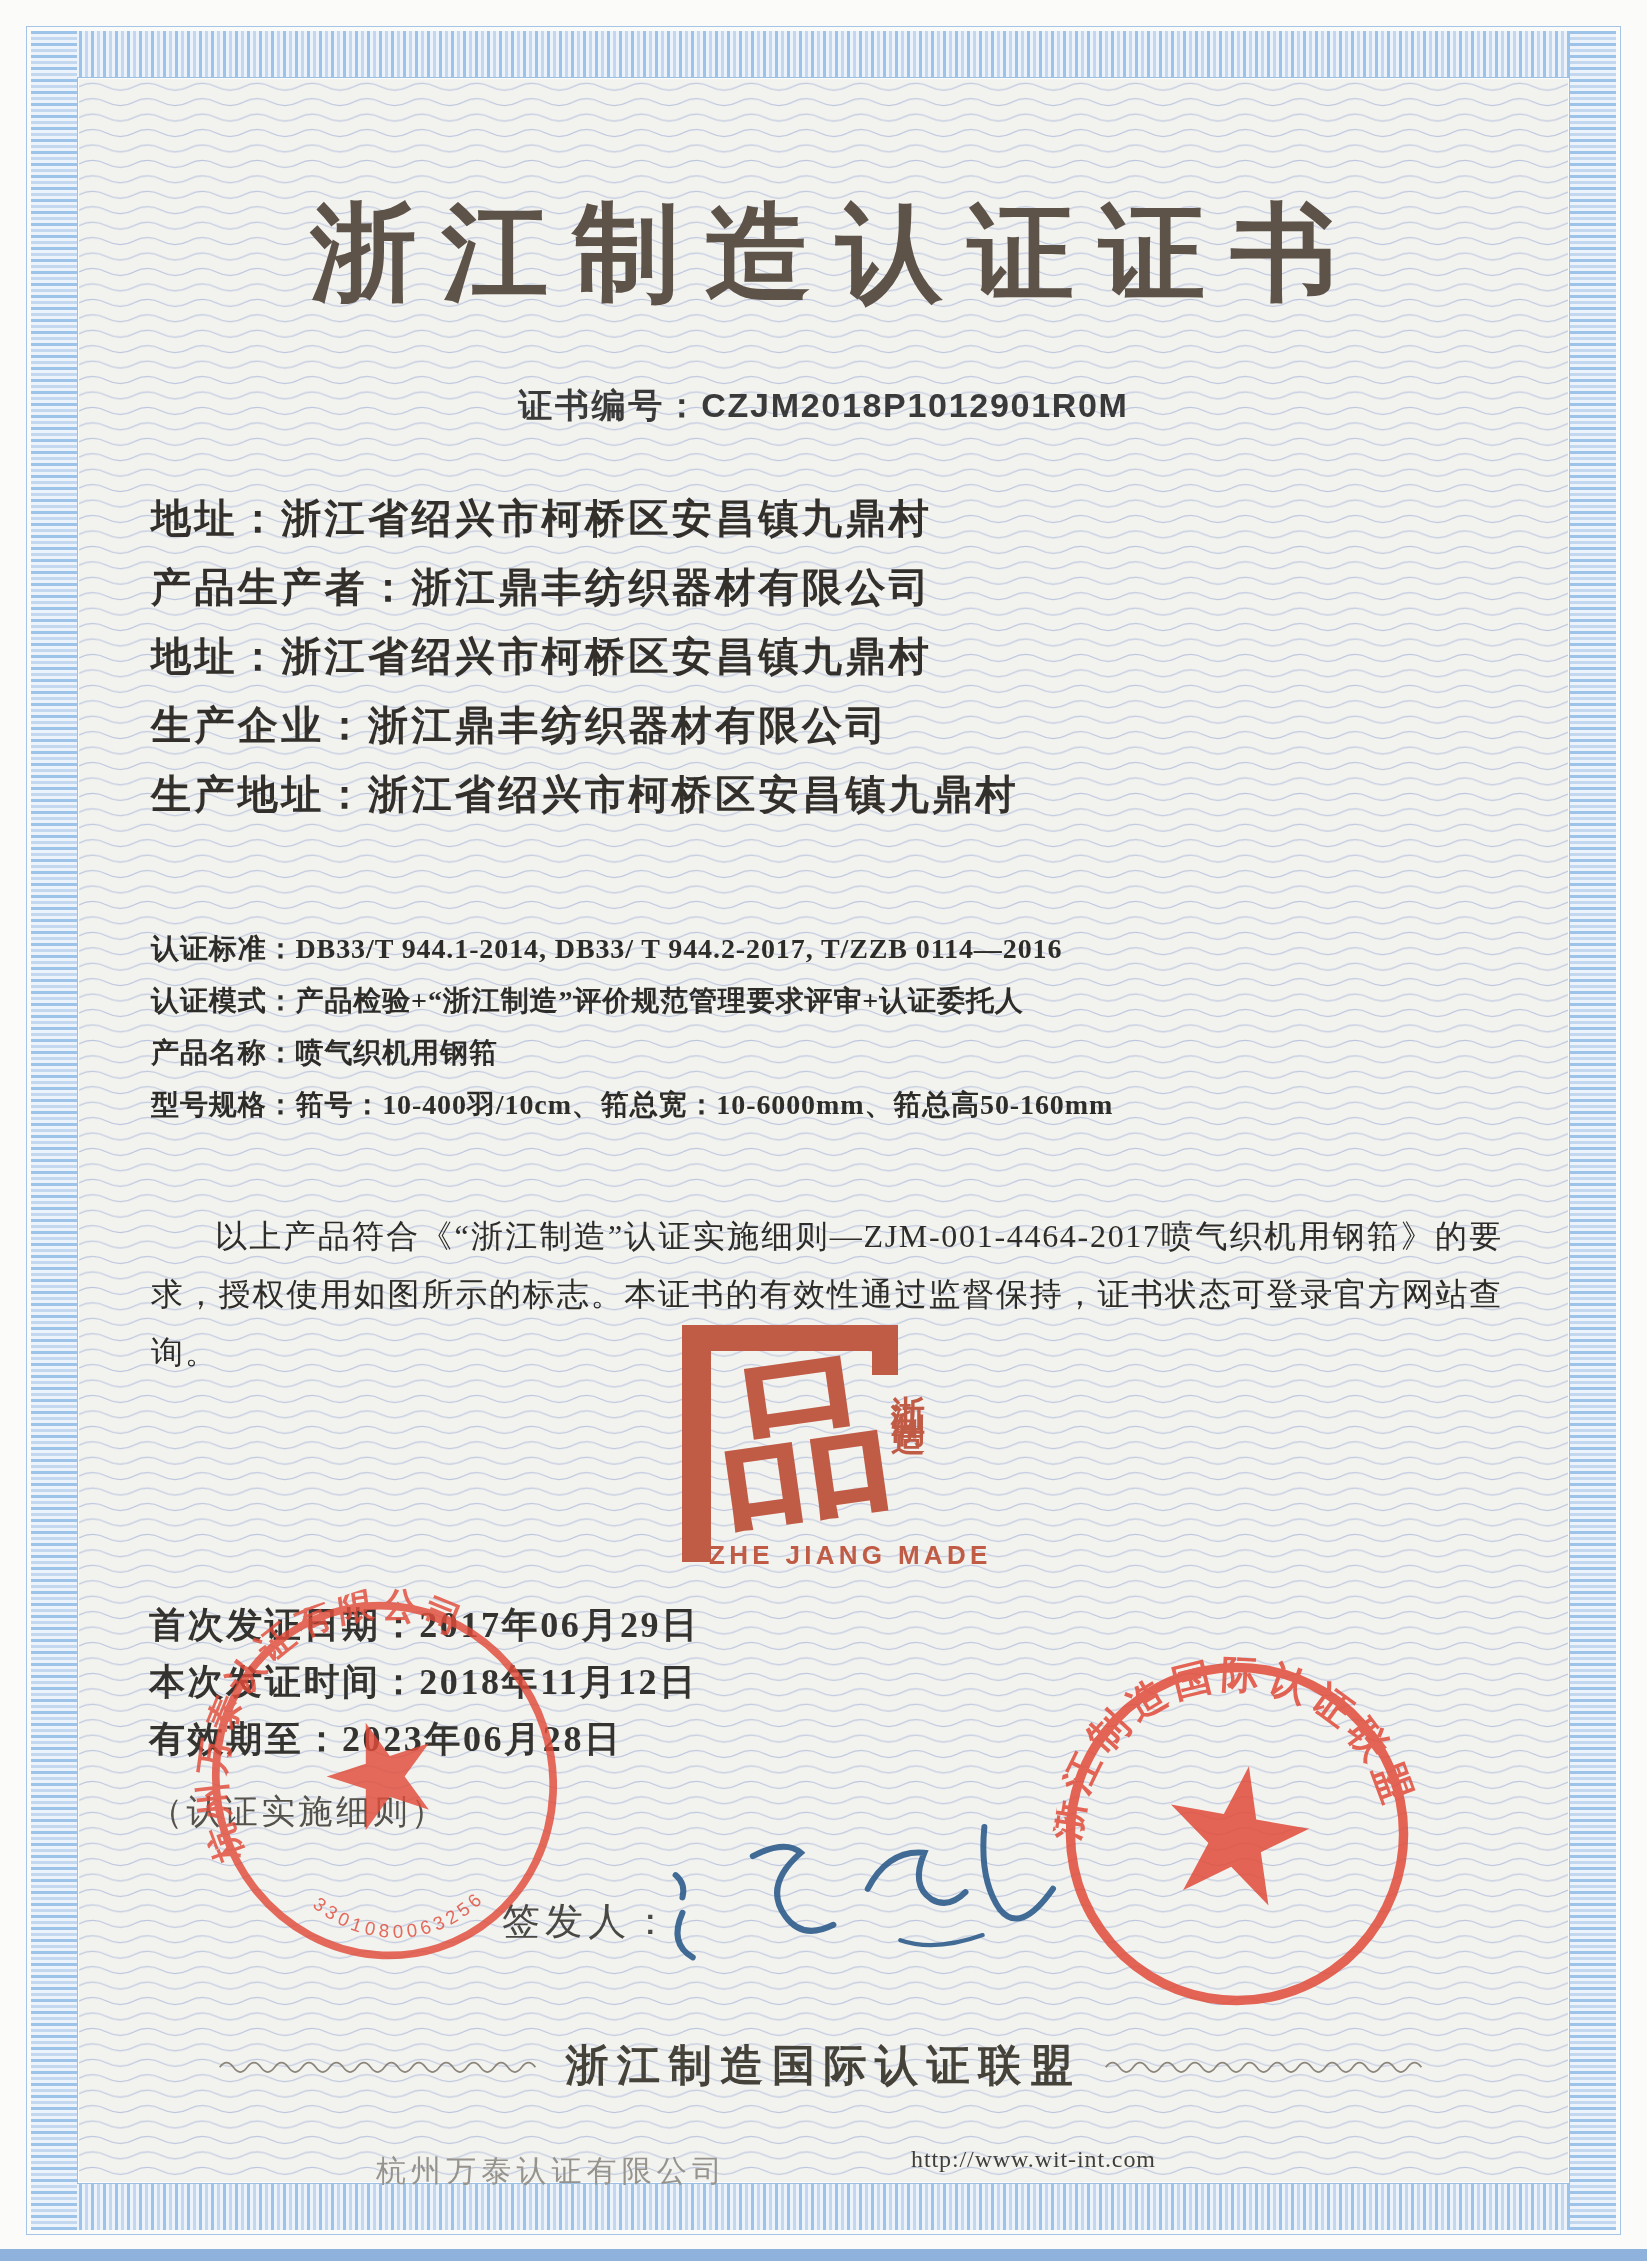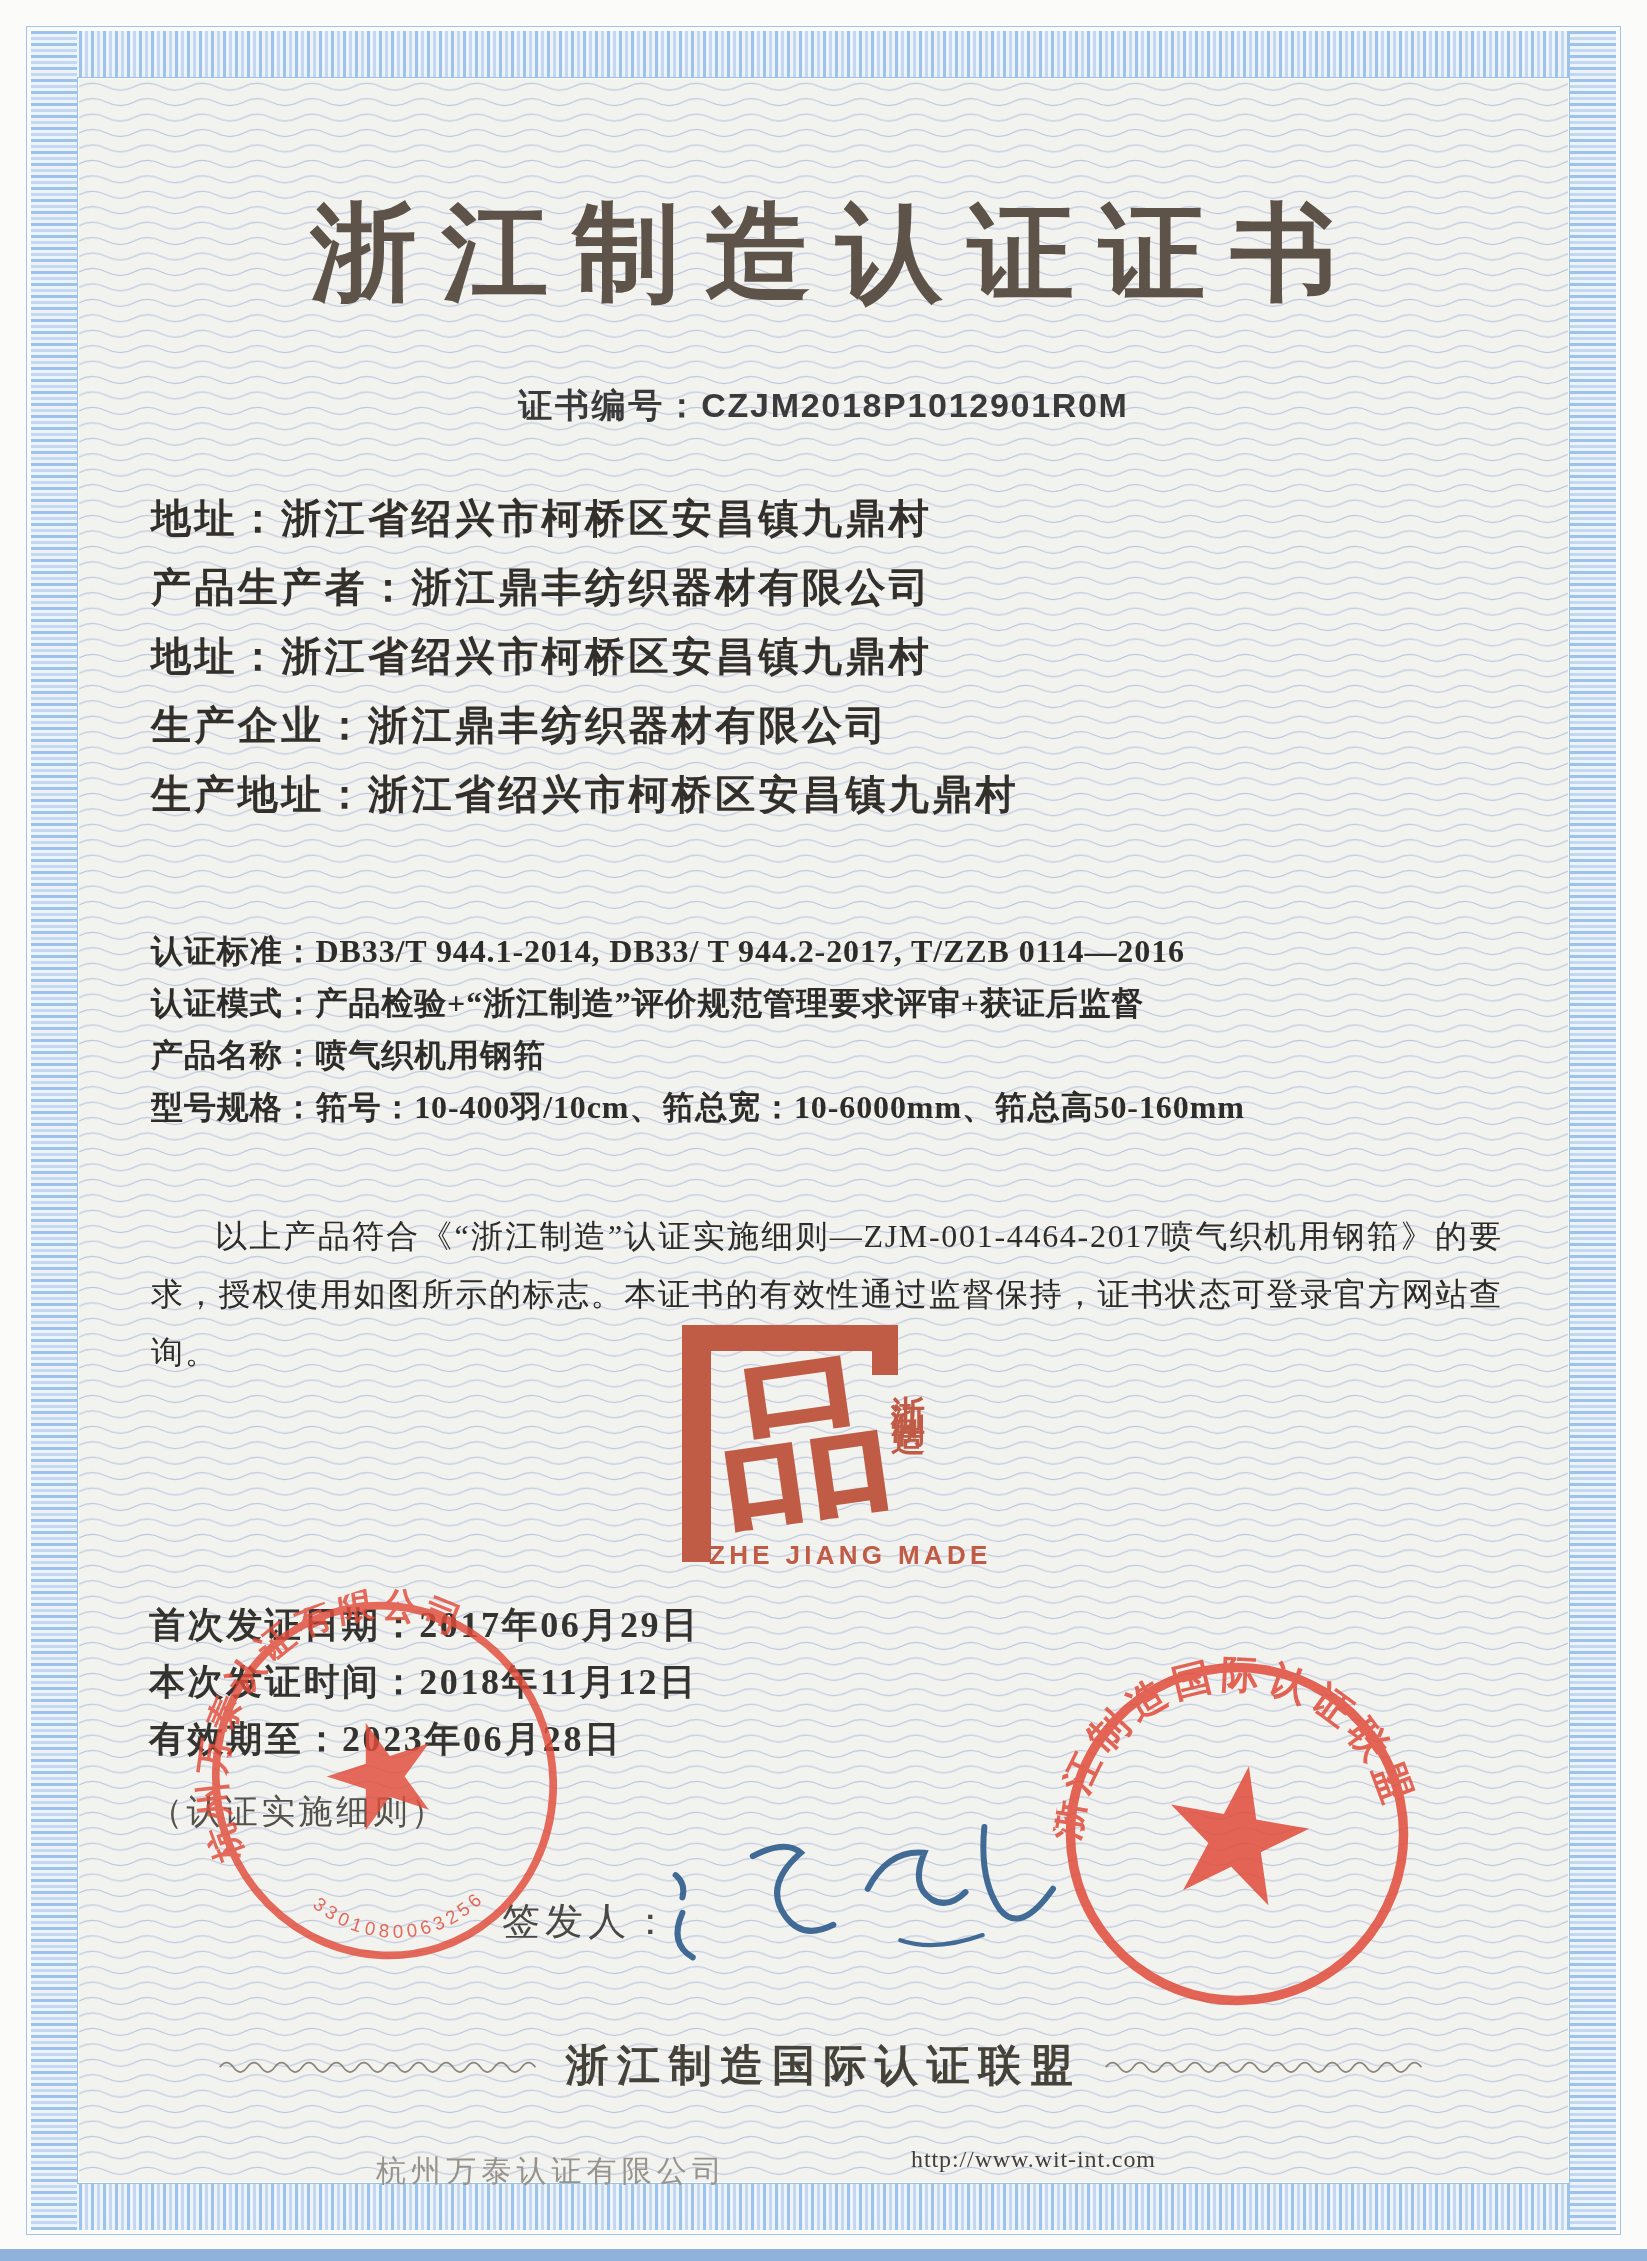--- a/index.html
+++ b/index.html
@@ -23,21 +23,21 @@
   .layer{position:absolute;inset:79px;margin-top:36px;}
   .title{position:absolute;left:0;top:67px;width:100%;text-align:center;
          font-family:"DejaVu Serif",serif;font-weight:bold;font-size:106px;
          color:#5d5349;letter-spacing:.24em;text-indent:.24em;}
   .certno{position:absolute;left:0;top:268px;width:100%;text-align:center;
           font-size:34px;color:#3a3a3a;font-weight:bold;letter-spacing:2.6px;}
   .certno .num{font-family:"Liberation Sans",sans-serif;font-weight:600;letter-spacing:1.7px;}
   .fields{position:absolute;left:72px;top:376px;}
   .frow{height:69px;font-size:40px;font-weight:700;color:#33302b;letter-spacing:3.4px;white-space:nowrap;}
   .specs{position:absolute;left:72px;top:815px;}
-  .srow{height:52px;font-size:32px;font-weight:700;color:#2e2c28;letter-spacing:0.9px;white-space:nowrap;}
+  .srow{height:52px;font-size:28px;font-weight:700;color:#2e2c28;letter-spacing:0.9px;white-space:nowrap;}
   .statement{position:absolute;left:72px;top:1060px;width:1352px;font-size:32px;line-height:58px;
              text-indent:2em;letter-spacing:1.7px;color:#2e2c28;text-align:justify;}
   
   .logo{position:absolute;left:601px;top:1198px;width:254px;height:261px;}
   .logo .bar{position:absolute;background:#c05b45;}
   .lg-top{left:1.7px;top:12px;width:216px;height:26px;}
   .lg-corner{left:192px;top:12px;width:26px;height:50px;}
   .lg-left{left:1.7px;top:12px;width:29px;height:237px;}
   .lg-glyph{position:absolute;left:38px;top:15.4px;font-size:170px;font-weight:bold;color:#c05b45;
             font-family:"DejaVu Serif",serif;transform:rotate(-8deg);}
@@ -97,21 +97,21 @@
     <div class="fields">
       <div class="frow"><span>地址：</span><span>浙江省绍兴市柯桥区安昌镇九鼎村</span></div>
       <div class="frow"><span>产品生产者：</span><span>浙江鼎丰纺织器材有限公司</span></div>
       <div class="frow"><span>地址：</span><span>浙江省绍兴市柯桥区安昌镇九鼎村</span></div>
       <div class="frow"><span>生产企业：</span><span>浙江鼎丰纺织器材有限公司</span></div>
       <div class="frow"><span>生产地址：</span><span>浙江省绍兴市柯桥区安昌镇九鼎村</span></div>
     </div>
 
     <div class="specs">
       <div class="srow"><span>认证标准：</span><span>DB33/T 944.1-2014, DB33/ T 944.2-2017, T/ZZB 0114—2016</span></div>
-      <div class="srow"><span>认证模式：</span><span>产品检验+“浙江制造”评价规范管理要求评审+获证后监督</span></div>
+      <div class="srow"><span>认证模式：</span><span>产品检验+“浙江制造”评价规范管理要求评审+认证委托人</span></div>
       <div class="srow"><span>产品名称：</span><span>喷气织机用钢筘</span></div>
       <div class="srow"><span>型号规格：</span><span>筘号：10-400羽/10cm、筘总宽：10-6000mm、筘总高50-160mm</span></div>
     </div>
 
     <p class="statement">以上产品符合《“浙江制造”认证实施细则—ZJM-001-4464-2017喷气织机用钢筘》的要求，授权使用如图所示的标志。本证书的有效性通过监督保持，证书状态可登录官方网站查询。</p>
 
     <div class="logo">
       <div class="bar lg-top"></div>
       <div class="bar lg-corner"></div>
       <div class="bar lg-left"></div>

